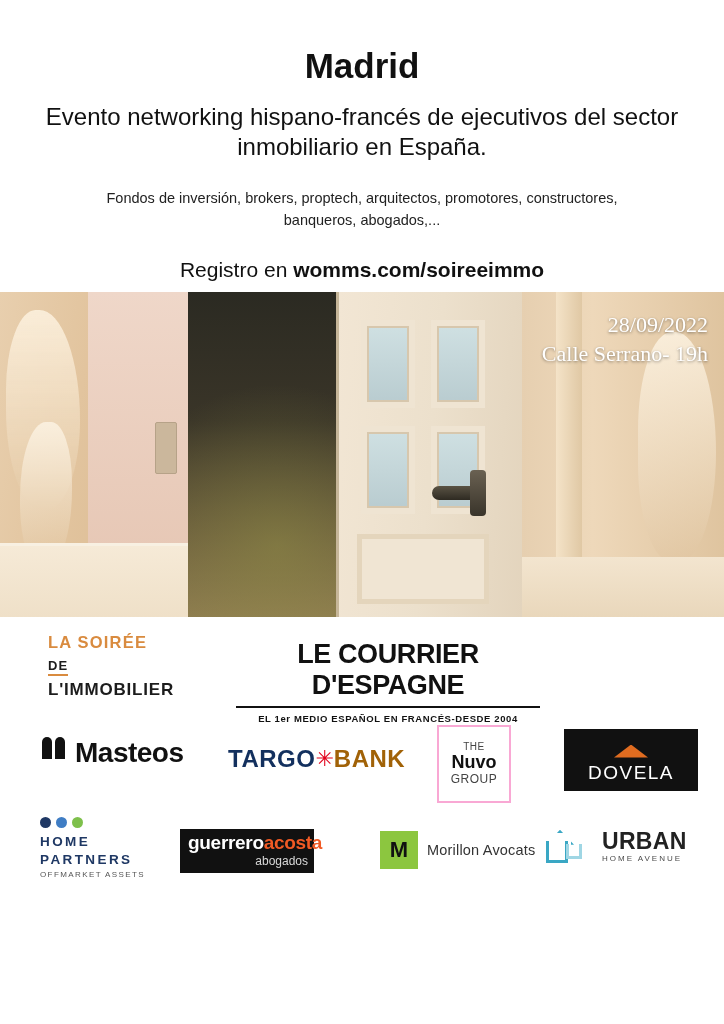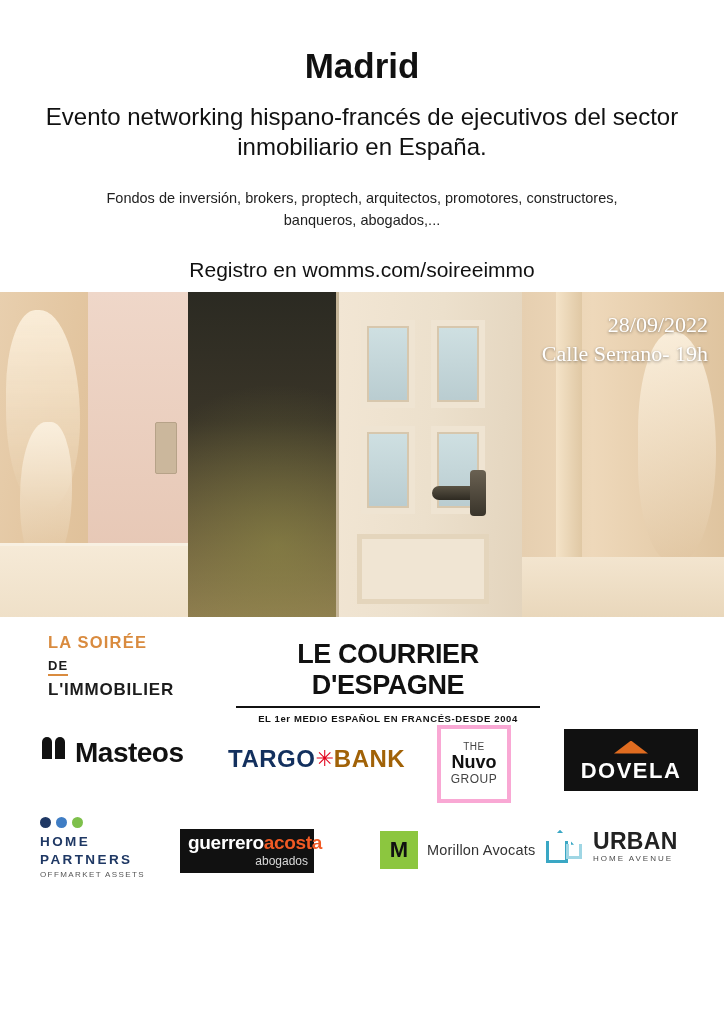--- a/index.html
+++ b/index.html
@@ -48,21 +48,21 @@
     color: #222222;
     line-height: 1.5;
     margin-top: 26px;
     padding: 0 52px;
   }
   .registro {
     font-size: 21px;
     color: #111111;
     margin-top: 26px;
   }
-  .registro b { font-weight: normal; }
+  .registro b { font-weight: bold; }
 
   
   .photo {
     position: relative;
     width: 724px;
     height: 325px;
     overflow: hidden;
     background: #c9a581;
   }
   .photo-scene { position: absolute; inset: 0; }
@@ -206,40 +206,40 @@
   }
   .masteos .word { font-size: 28px; font-weight: bold; color: #111; letter-spacing: -.5px; }
 
   .targo { left: 228px; top: 128px; display: flex; align-items: center; gap: 0; }
   .targo .t1 { font-size: 24px; font-weight: bold; color: #13305e; letter-spacing: .5px; }
   .targo .star { font-size: 22px; color: #e2001a; line-height: 1; }
   .targo .t2 { font-size: 24px; font-weight: bold; color: #a16207; letter-spacing: .5px; }
 
   .nuvo {
     left: 437px; top: 108px; width: 74px; height: 78px;
-    border: 4px solid #f9a8d4; background: #fff;
+    border: 2px solid #f9a8d4; background: #fff;
     display: flex; flex-direction: column; align-items: center; justify-content: center;
     line-height: 1.15; text-align: center;
   }
   .nuvo .the { font-size: 10px; color: #444; letter-spacing: .5px; }
   .nuvo .nv { font-size: 18px; font-weight: bold; color: #111; }
   .nuvo .gp { font-size: 12px; color: #444; letter-spacing: .5px; }
 
   .dovela {
     left: 564px; top: 112px; width: 134px; height: 62px;
     background: #111; color: #fff;
     display: flex; flex-direction: column; align-items: center; justify-content: flex-end;
     padding-bottom: 7px;
   }
   .dovela .roof {
     width: 34px; height: 13px; background: #e06c20;
     clip-path: polygon(0 100%, 50% 0, 100% 100%);
     margin-bottom: 4px;
   }
-  .dovela .word { font-size: 22px; font-weight: bold; letter-spacing: 1.5px; text-align: right; }
+  .dovela .word { font-size: 19px; font-weight: normal; letter-spacing: 1.5px; text-align: right; }
 
   
   .opea { left: 40px; top: 200px; width: 120px; }
   .opea .dots { display: flex; gap: 5px; margin-bottom: 6px; }
   .opea .dots i { width: 11px; height: 11px; border-radius: 50%; display: block; }
   .opea .d1 { background: #1f3864; }
   .opea .d2 { background: #3f7dc4; }
   .opea .d3 { background: #7ec04b; }
   .opea .n1 { font-size: 13.5px; letter-spacing: 2.4px; color: #1f3864; font-weight: bold; }
   .opea .n2 { font-size: 13.5px; letter-spacing: 2.4px; color: #1f3864; font-weight: bold; margin-top: 3px;}
@@ -255,21 +255,21 @@
   .guerrero .row2 { text-align: right; font-size: 12px; color: #d9d9d9; margin-top: 2px; }
 
   .morillon { left: 380px; top: 214px; display: flex; align-items: center; gap: 9px; }
   .morillon .sq {
     width: 38px; height: 38px; background: #8cc63f;
     display: flex; align-items: center; justify-content: center;
     font-size: 22px; font-weight: bold; color: #111;
   }
   .morillon .txt { font-size: 14.5px; color: #333; letter-spacing: .2px; }
 
-  .urban { left: 546px; top: 212px; display: flex; align-items: center; gap: 11px; }
+  .urban { left: 546px; top: 212px; display: flex; align-items: center; gap: 20px; }
   .urban .mark { position: relative; width: 36px; height: 34px; }
   .urban .mark .h1 {
     position: absolute; left: 0; bottom: 0; width: 22px; height: 22px;
     border: 3px solid #3aa7c4; border-top: none;
   }
   .urban .mark .h1:before {
     content:""; position: absolute; left: -3px; top: -11px; width: 22px; height: 12px;
     border: 3px solid #3aa7c4; border-bottom: none;
     clip-path: polygon(0 100%, 50% 0, 100% 100%);
     background: transparent;

